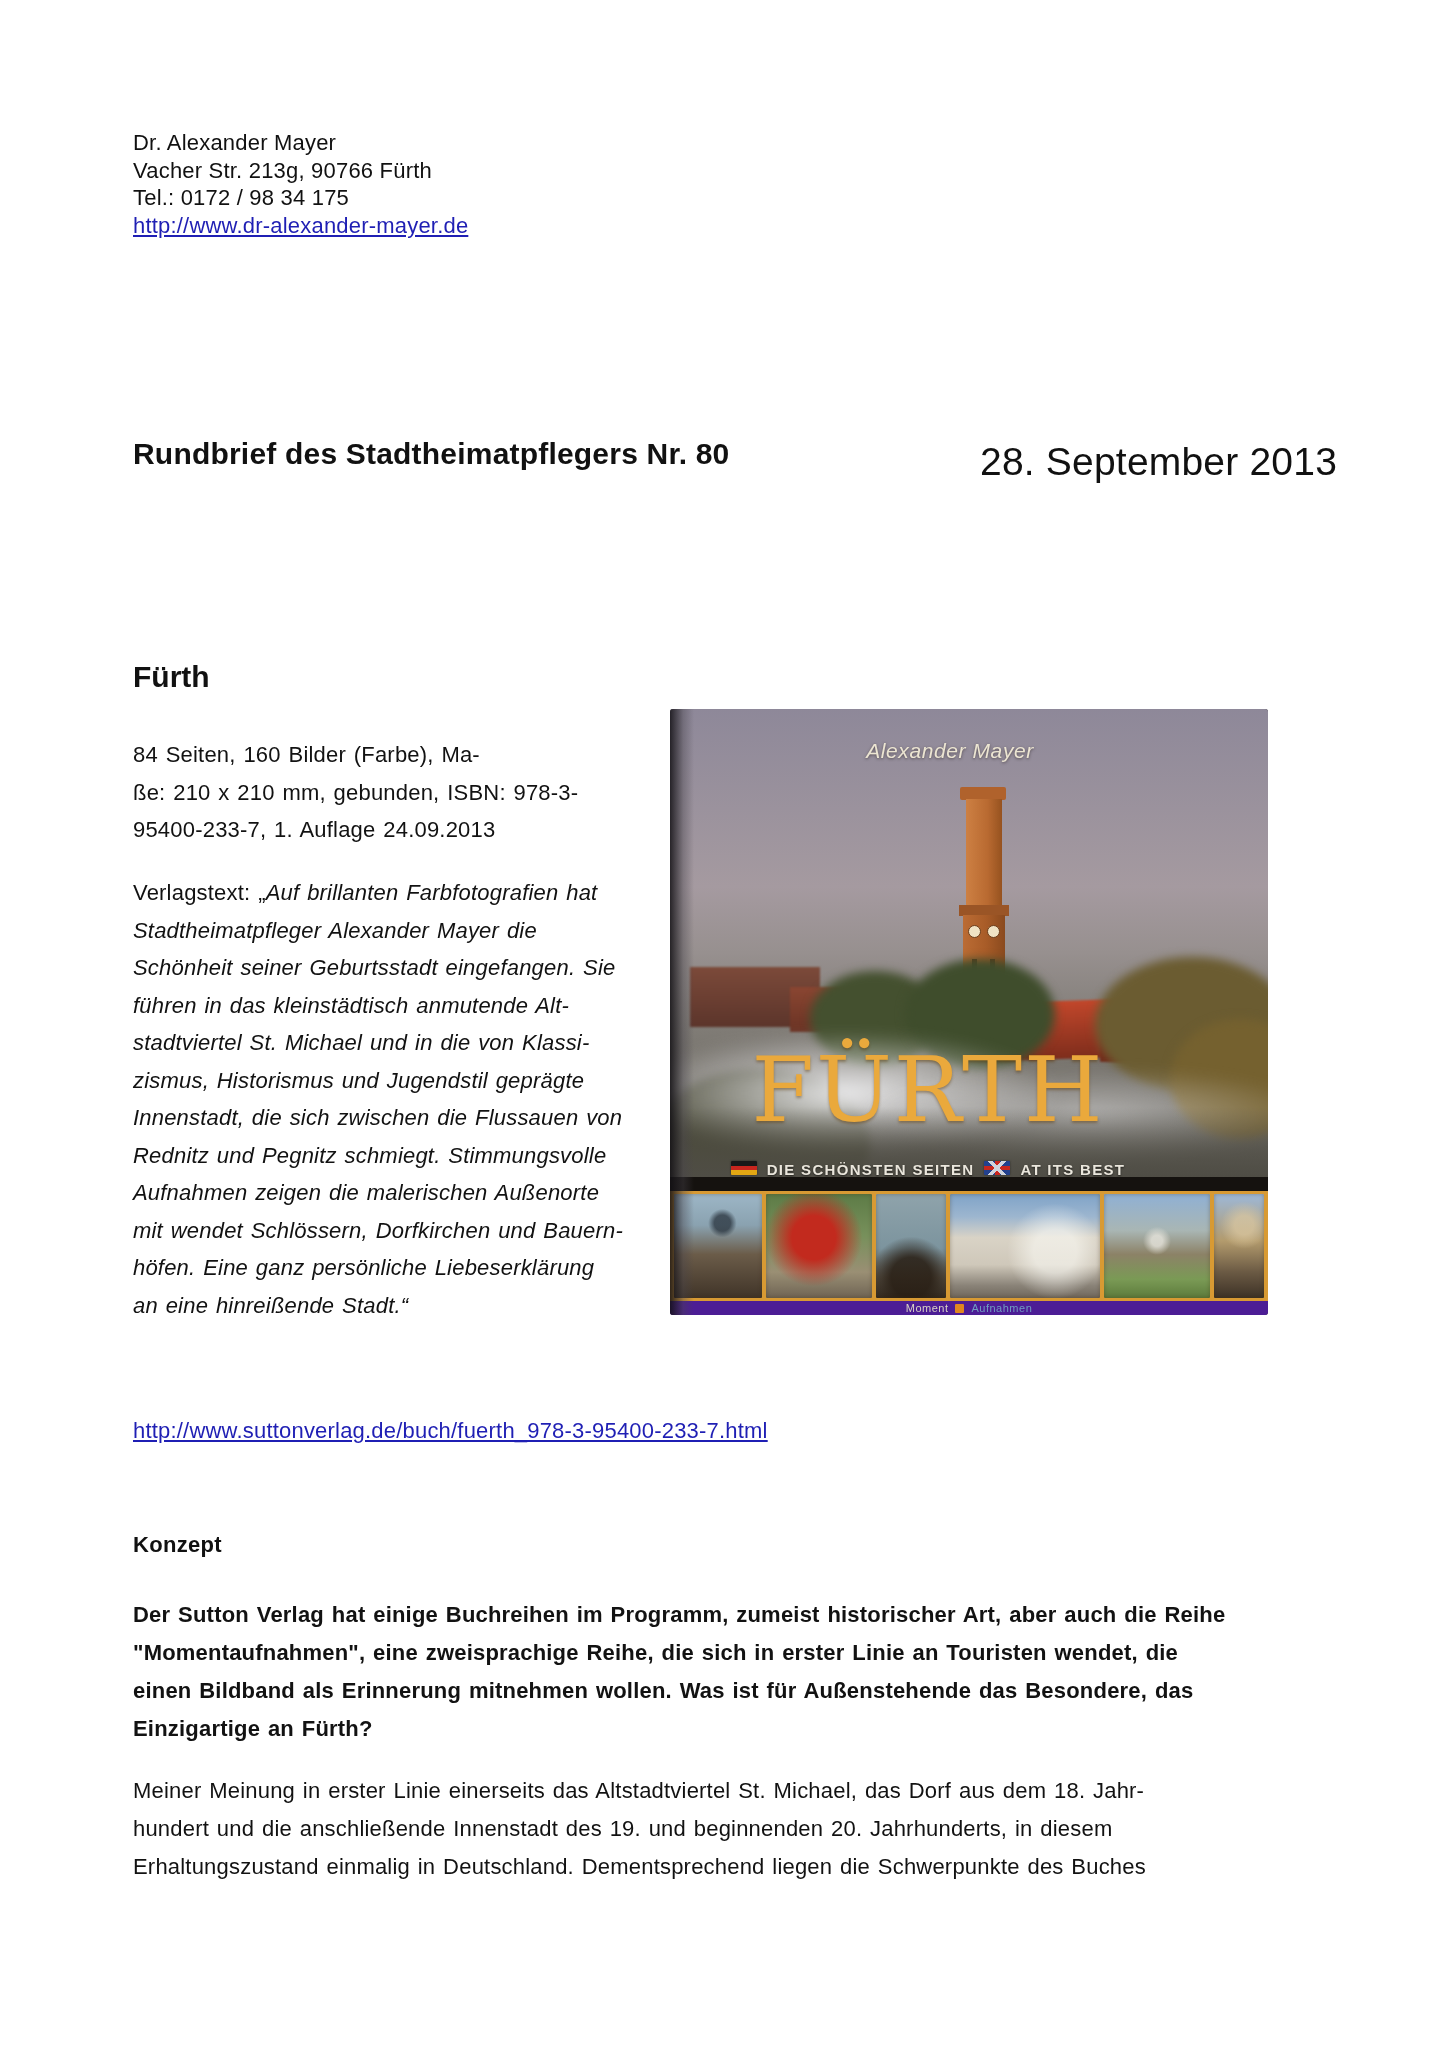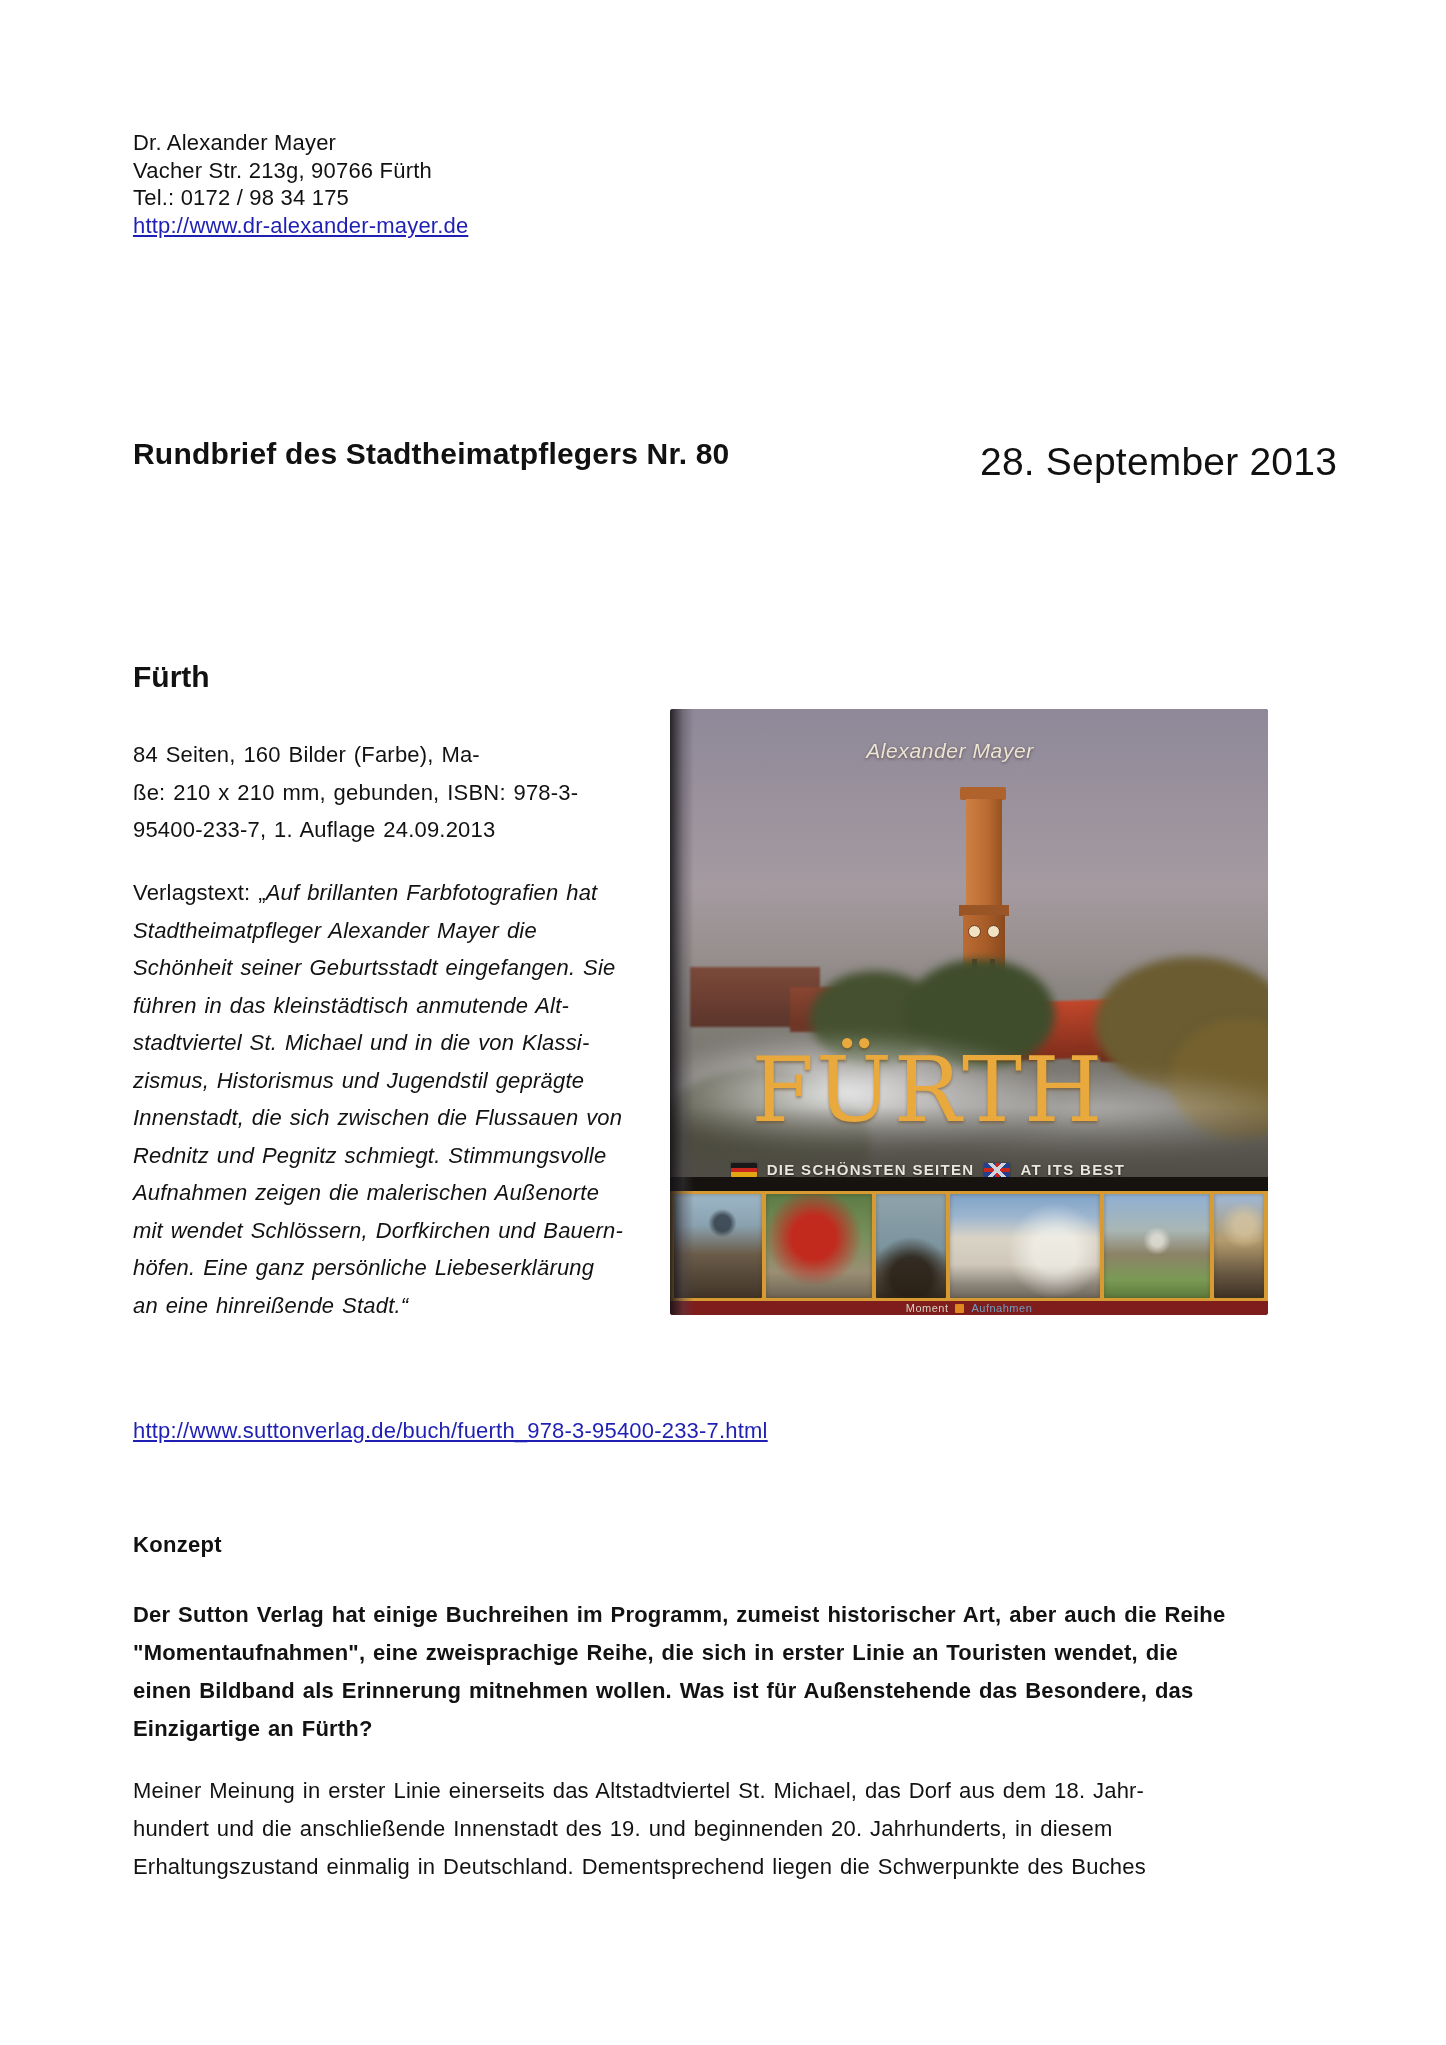--- a/index.html
+++ b/index.html
@@ -35,21 +35,21 @@
   .tower-cap{left:290px;top:78px;width:46px;height:13px;background:#b0622c;border-radius:2px;filter:blur(.4px);}
   .tower-shaft{left:296px;top:90px;width:36px;height:108px;background:linear-gradient(90deg,#cd8043 0%,#b96a31 60%,#96521f 100%);filter:blur(.4px);}
   .tower-balcony{left:289px;top:196px;width:50px;height:11px;background:#9a5526;filter:blur(.4px);}
   .tower-lower{left:293px;top:206px;width:42px;height:96px;background:linear-gradient(90deg,#bb6c34 0%,#a85c28 55%,#8a4a1e 100%);filter:blur(.4px);}
   .clock{position:absolute;width:11px;height:11px;border-radius:50%;background:#f0e3c4;border:1px solid #6b3d1a;}
   .slit{position:absolute;width:5px;height:16px;background:#5e3414;}
   .roof{position:absolute;filter:blur(1px);}
   .cv-title{left:0;top:336px;width:516px;text-align:center;z-index:8;
     font-family:"DejaVu Serif",serif;font-size:90px;line-height:1;font-weight:400;
     color:#eaa93c;letter-spacing:2px;text-shadow:0 2px 3px rgba(90,55,5,.45);}
-  .cv-sub{left:0;top:452px;width:516px;display:flex;justify-content:center;align-items:center;gap:10px;z-index:8;}
+  .cv-sub{left:0;top:452px;width:516px;display:flex;justify-content:center;align-items:flex-start;gap:10px;z-index:8;}
   .cv-sub .stxt{color:#eae6dc;font-size:15px;font-weight:bold;letter-spacing:1.3px;text-shadow:0 1px 2px rgba(0,0,0,.6);white-space:nowrap;}
   .flag-de{width:26px;height:14px;border-radius:1px;
     background:linear-gradient(180deg,#191919 0 33%,#c8261e 33% 66%,#e3a713 66% 100%);box-shadow:0 0 2px rgba(0,0,0,.5);}
   .flag-uk{width:26px;height:14px;border-radius:1px;position:relative;background:#23418e;box-shadow:0 0 2px rgba(0,0,0,.5);
     background-image:
       linear-gradient(45deg,rgba(255,255,255,0) 44%,#cfd4de 44% 56%,rgba(255,255,255,0) 56%),
       linear-gradient(-45deg,rgba(255,255,255,0) 44%,#cfd4de 44% 56%,rgba(255,255,255,0) 56%),
       linear-gradient(#c8261e,#c8261e),linear-gradient(#c8261e,#c8261e);
     background-repeat:no-repeat;
     background-size:100% 100%,100% 100%,100% 4px,5px 100%;
@@ -68,21 +68,21 @@
       linear-gradient(180deg,#8fa3ab 0%,#7c949e 52%,#5a5348 80%,#352c22 100%);}
   .th4{width:150px;background:
       radial-gradient(circle at 70% 55%,rgba(255,255,250,.55) 0 18%,rgba(255,255,250,0) 40%),
       linear-gradient(180deg,#7fa3c8 0%,#9db6cf 22%,#d9d3c6 42%,#cfc8ba 68%,#8a8378 88%,#6f675c 100%);}
   .th5{width:106px;background:
       radial-gradient(circle at 50% 45%,rgba(230,228,220,.8) 0 7%,rgba(230,228,220,0) 18%),
       linear-gradient(180deg,#8fb0d4 0%,#a9b6b4 35%,#8c8267 58%,#7a9a55 82%,#5d7b3c 100%);}
   .th6{flex:1;background:
       radial-gradient(circle at 60% 30%,rgba(220,200,160,.7) 0 12%,rgba(220,200,160,0) 30%),
       linear-gradient(180deg,#9db8d8 0%,#b39b6d 45%,#6b5a44 75%,#3d3226 100%);}
-  .brand{left:0;top:592px;right:0;height:14px;background:#7f1d1d;display:flex;align-items:center;justify-content:center;gap:7px;z-index:8;}
+  .brand{left:0;top:592px;right:0;height:14px;background:#4c1d95;display:flex;align-items:center;justify-content:center;gap:7px;z-index:8;}
   .brand .b1{color:#d8d2c4;font-size:11px;letter-spacing:.5px;}
   .brand .sq{width:9px;height:9px;background:#e0871f;border-radius:1px;}
   .brand .b2{color:#6f9ec2;font-size:11px;letter-spacing:.5px;}
 </style>
 </head>
 <body>
 
 <div class="page">
 
   <div class="abs" style="left:133px;top:129px;">

